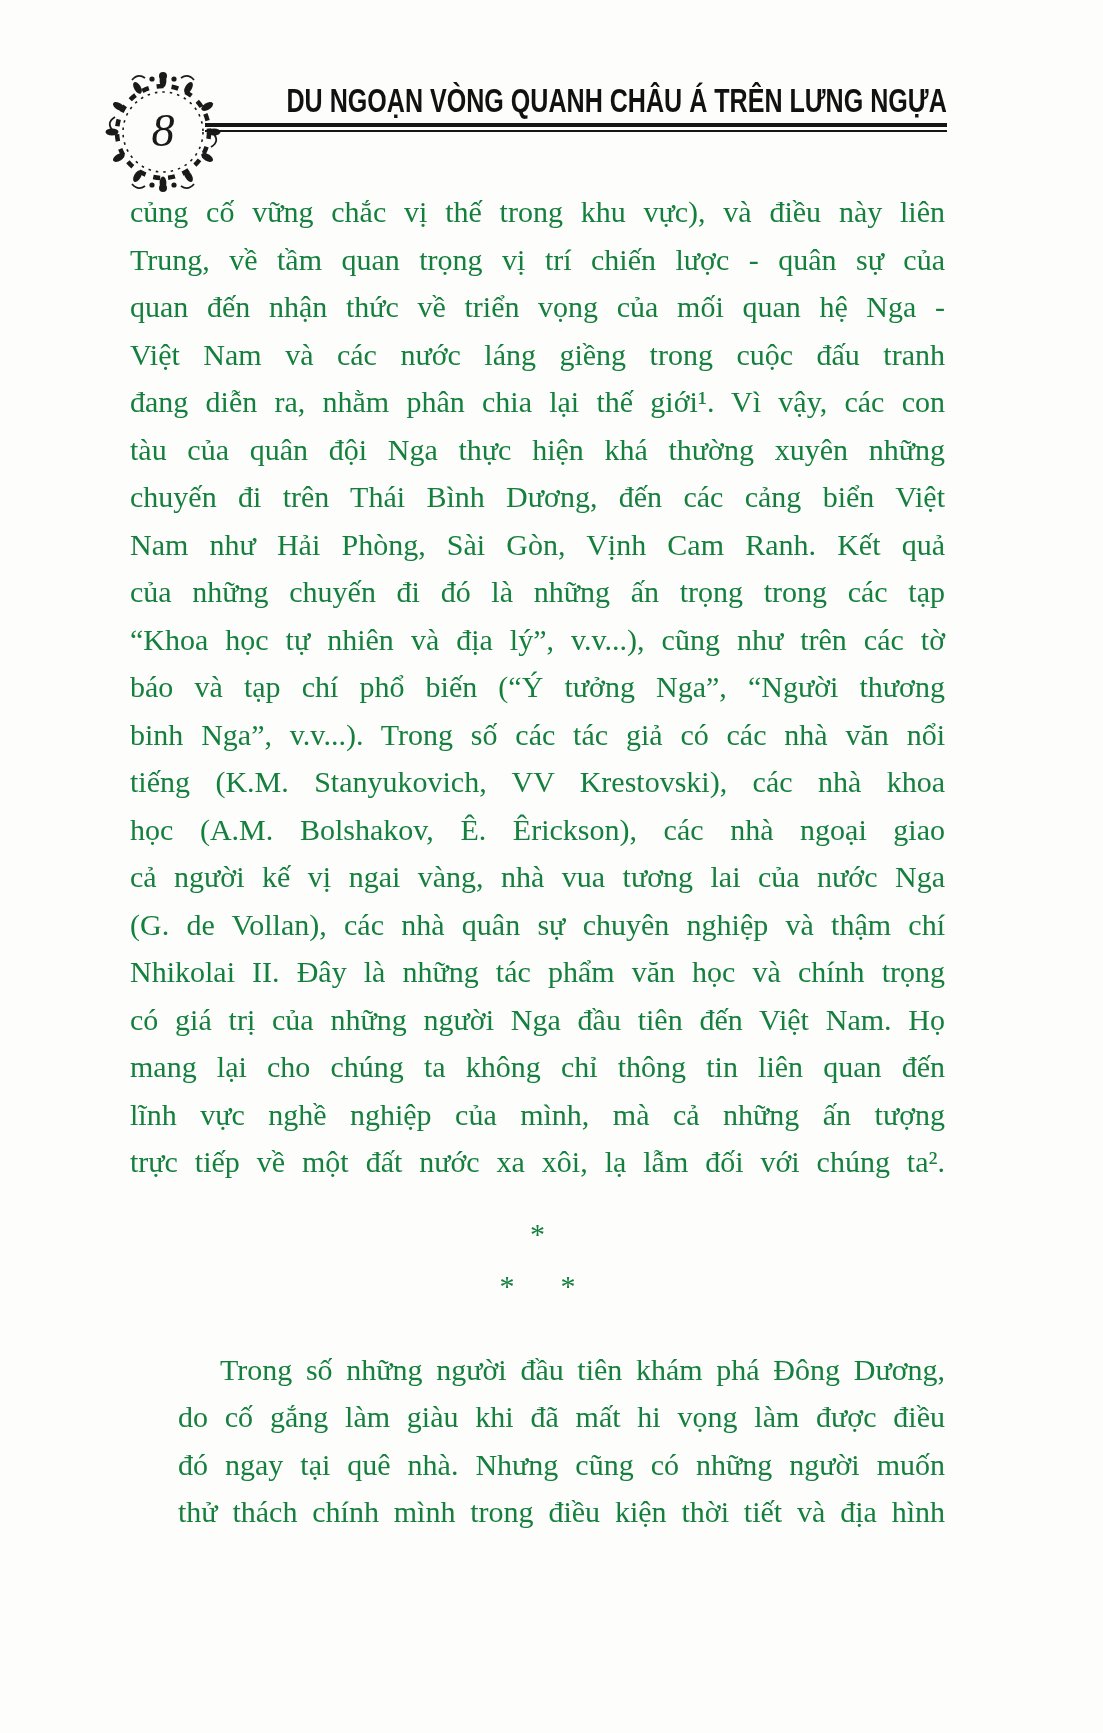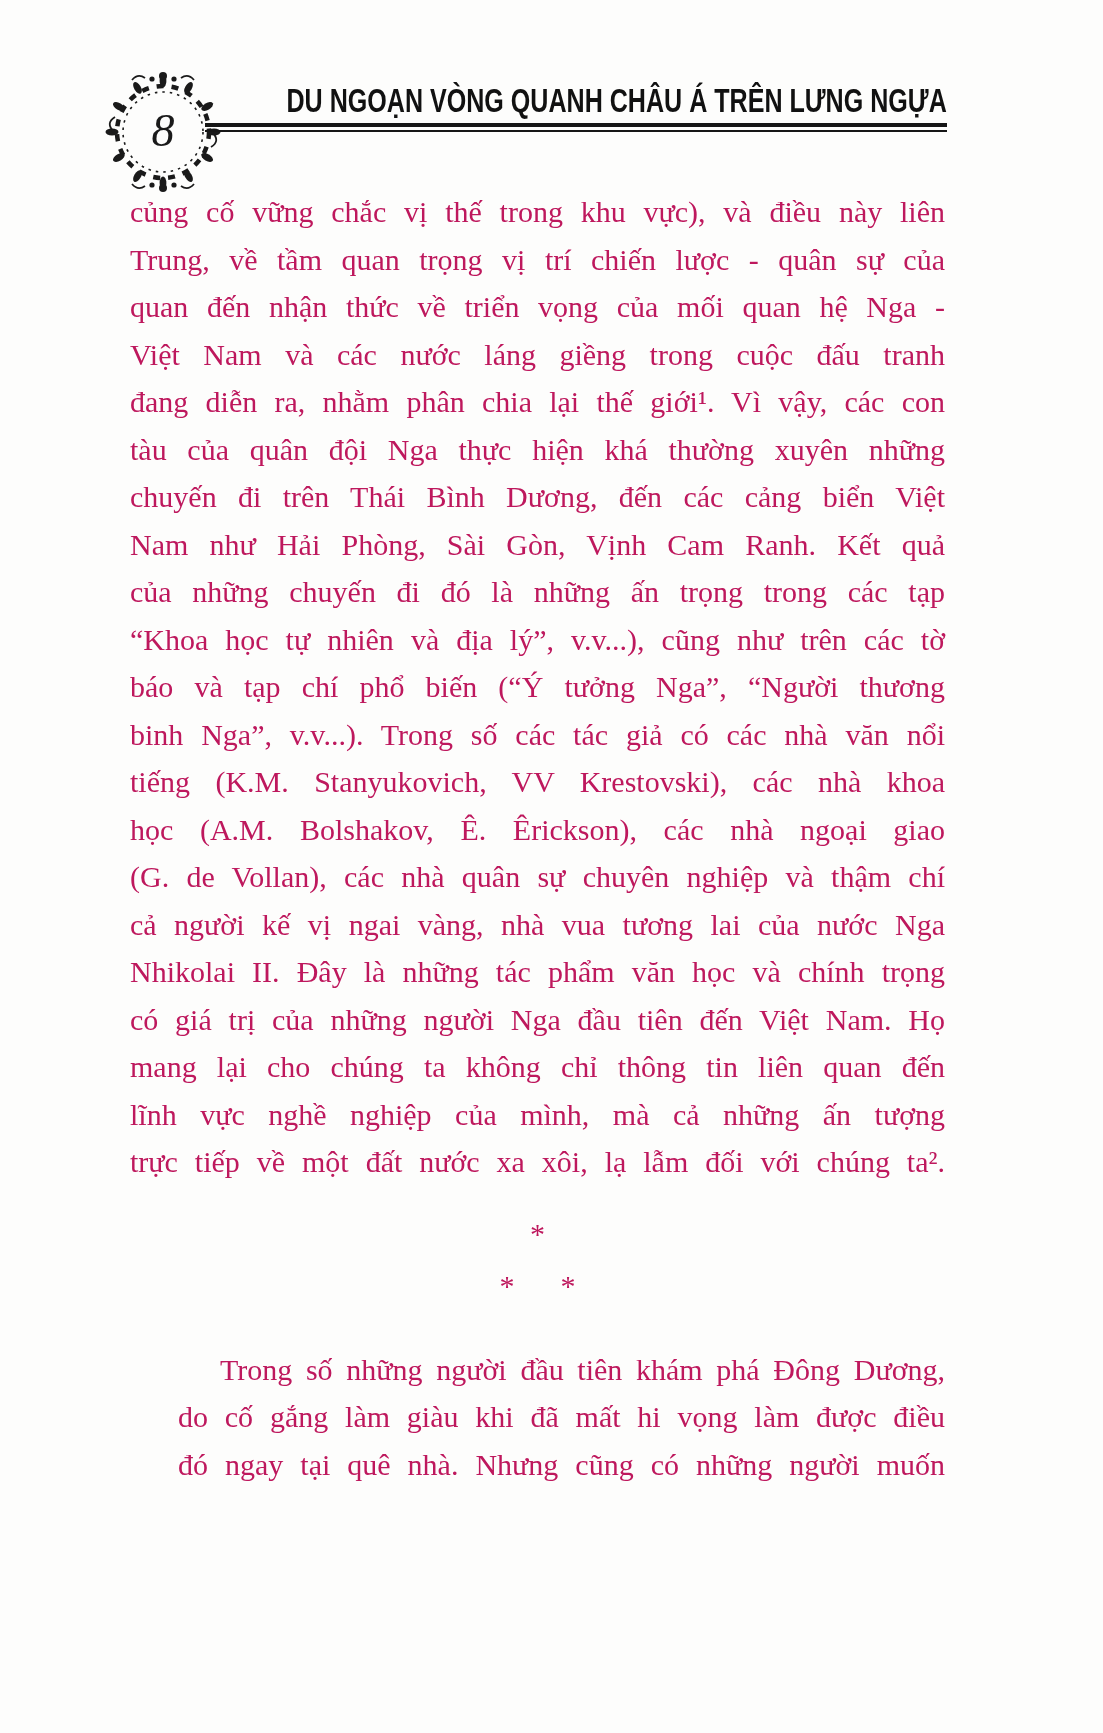--- a/index.html
+++ b/index.html
@@ -57,21 +57,21 @@
     border-bottom: 2px solid #161616;
   }
 
   
   .body-text {
     position: absolute;
     left: 130px;
     top: 190px;
     width: 815px;
     font-size: 30px;
-    color: #be185d;
+    color: #15803d;
   }
   .line {
     height: 47.5px;
     line-height: 44px;
     text-align: justify;
     text-align-last: justify;
     white-space: normal;
   }
   .line.indent { text-indent: 42px; }
 
@@ -177,36 +177,37 @@
       <div class="line">đang diễn ra, nhằm phân chia lại thế giới¹. Vì vậy, các con</div>
       <div class="line">tàu của quân đội Nga thực hiện khá thường xuyên những</div>
       <div class="line">chuyến đi trên Thái Bình Dương, đến các cảng biển Việt</div>
       <div class="line">Nam như Hải Phòng, Sài Gòn, Vịnh Cam Ranh. Kết quả</div>
       <div class="line">của những chuyến đi đó là những ấn trọng trong các tạp</div>
       <div class="line">“Khoa học tự nhiên và địa lý”, v.v...), cũng như trên các tờ</div>
       <div class="line">báo và tạp chí phổ biến (“Ý tưởng Nga”, “Người thương</div>
       <div class="line">binh Nga”, v.v...). Trong số các tác giả có các nhà văn nổi</div>
       <div class="line">tiếng (K.M. Stanyukovich, VV Krestovski), các nhà khoa</div>
       <div class="line">học (A.M. Bolshakov, Ê. Êrickson), các nhà ngoại giao</div>
+      <div class="line">cả người kế vị ngai vàng, nhà vua tương lai của nước Nga</div>
       <div class="line">(G. de Vollan), các nhà quân sự chuyên nghiệp và thậm chí</div>
-      <div class="line">cả người kế vị ngai vàng, nhà vua tương lai của nước Nga</div>
       <div class="line">Nhikolai II. Đây là những tác phẩm văn học và chính trọng</div>
       <div class="line">có giá trị của những người Nga đầu tiên đến Việt Nam. Họ</div>
       <div class="line">mang lại cho chúng ta không chỉ thông tin liên quan đến</div>
       <div class="line">lĩnh vực nghề nghiệp của mình, mà cả những ấn tượng</div>
       <div class="line">trực tiếp về một đất nước xa xôi, lạ lẫm đối với chúng ta².</div>
     </section>
 
     <div class="separator">
       <div class="sep-row-1">*</div>
       <div class="sep-row-2">
         <span>*</span><span>*</span>
       </div>
     </div>
 
     <section class="para2">
       <div class="line indent">Trong số những người đầu tiên khám phá Đông Dương,</div>
       <div class="line">do cố gắng làm giàu khi đã mất hi vọng làm được điều</div>
       <div class="line">đó ngay tại quê nhà. Nhưng cũng có những người muốn</div>
+      <div class="line">thử thách chính mình trong điều kiện thời tiết và địa hình</div>
     </section>
 
   </main>
 </div>
 
 </body></html>

